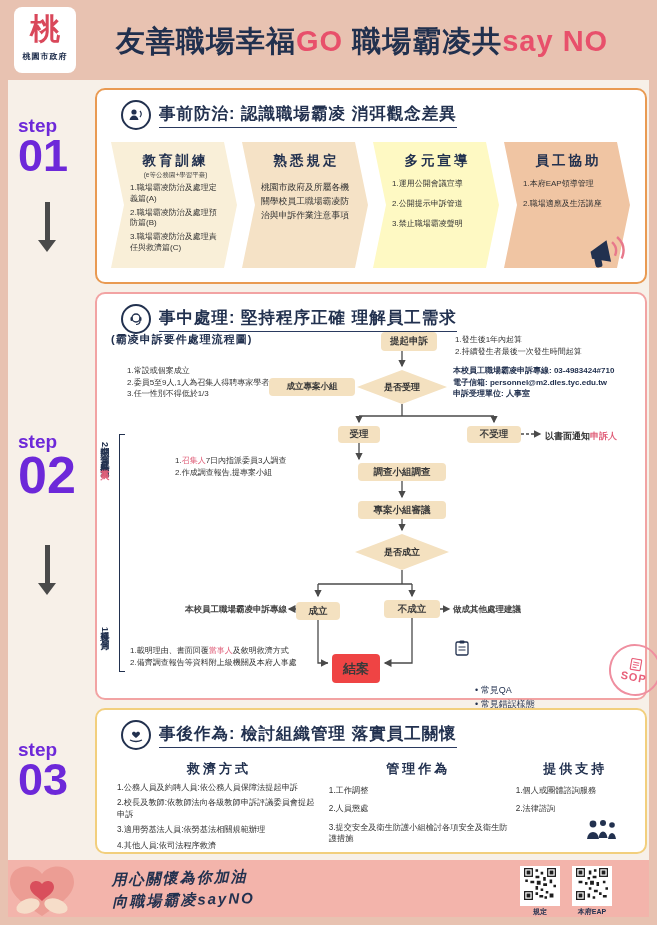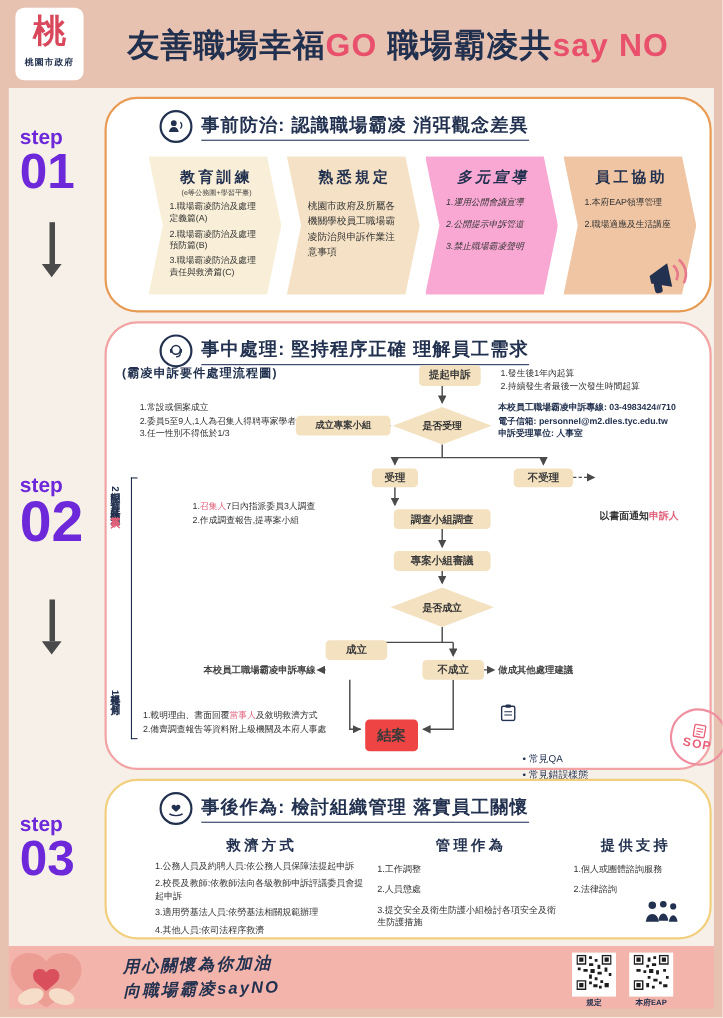--- a/index.html
+++ b/index.html
@@ -18,35 +18,35 @@
   
   .step{position:absolute;left:18px;color:#6d28d9;}
   .step .s-label{font-size:19px;font-weight:bold;line-height:1;}
   .step .s-num{font-size:45px;font-weight:bold;line-height:0.95;}
   #step2 .s-num{font-size:52px;}
   .arrow-down{position:absolute;left:36px;width:22px;}
   .arrow-down .bar{width:5px;height:38px;background:#4a4a4a;margin:0 auto;}
   .arrow-down .tip{width:0;height:0;border-left:9px solid transparent;border-right:9px solid transparent;border-top:12px solid #4a4a4a;margin:0 auto;}
 
   
-  .section{position:absolute;left:95px;width:552px;background:#fff;border-radius:30px;box-sizing:border-box;padding-left:24px;}
+  .section{position:absolute;left:95px;width:552px;background:#fff;border-radius:10px;box-sizing:border-box;}
   #section1{top:88px;height:196px;border:2.5px solid #e99a52;}
   #section2{top:292px;height:408px;border:2.5px solid #f2a3a3;}
   #section3{top:708px;height:146px;border:2.5px solid #f2cf7d;}
   .sec-head{display:flex;align-items:center;gap:8px;margin:10px 0 0 24px;}
   .sec-icon{width:26px;height:26px;min-width:26px;border:2px solid #22314f;border-radius:50%;display:flex;align-items:center;justify-content:center;}
   .sec-title{font-size:16.5px;font-weight:bold;color:#22314f;letter-spacing:1px;border-bottom:1.5px solid #2a3a5f;padding-bottom:2px;white-space:nowrap;}
 
   
   .cards{display:flex;gap:5px;margin:12px 12px 0 14px;}
   .card{width:126px;height:126px;box-sizing:border-box;padding:10px 16px 6px 19px;
         clip-path:polygon(0 0,calc(100% - 13px) 0,100% 50%,calc(100% - 13px) 100%,0 100%,13px 50%);}
   .card:nth-child(1){background:#f9efd8;}
   .card:nth-child(2){background:#f5e2c6;}
-  .card:nth-child(3){background:#f9a8d4;font-style:italic;}
+  .card:nth-child(3){background:#fef9c3;}
   .card:nth-child(4){background:#f0c5a3;}
   .card h4{margin:0;text-align:center;font-size:13.5px;letter-spacing:3px;color:#22314f;}
   .card .sub{font-size:6.5px;text-align:center;color:#444;margin:1px 0 2px;}
   .card .item{font-size:8px;color:#333;line-height:1.35;margin-top:3px;}
   .card .item2{font-size:8.8px;line-height:1.6;margin-top:10px;}
   .card:nth-child(3) .item,.card:nth-child(4) .item{margin-top:9px;}
   .megaphone{position:absolute;right:12px;bottom:6px;}
 
   
   .flabel{position:absolute;left:14px;top:38px;font-size:11px;font-weight:bold;color:#22314f;letter-spacing:1px;}
@@ -55,32 +55,32 @@
   .fdiamond{position:absolute;background:#f4e1c0;clip-path:polygon(50% 0,100% 50%,50% 100%,0 50%);
         display:flex;align-items:center;justify-content:center;font-size:9px;font-weight:bold;color:#333;}
   #n-file{left:284px;top:38px;width:56px;height:19px;}
   #n-screen{left:260px;top:76px;width:90px;height:34px;}
   #n-panel{left:172px;top:84px;width:86px;height:18px;font-size:8.5px;}
   #n-accept{left:241px;top:132px;width:42px;height:17px;}
   #n-reject{left:370px;top:132px;width:54px;height:17px;}
   #n-invest{left:261px;top:169px;width:88px;height:18px;}
   #n-review{left:261px;top:207px;width:88px;height:18px;}
   #n-estab{left:258px;top:240px;width:94px;height:36px;}
-  #n-yes{left:199px;top:288px;width:56px;height:18px;}
+  #n-yes{left:199px;top:308px;width:44px;height:18px;}
   #n-no{left:287px;top:306px;width:56px;height:18px;}
   #n-close{left:235px;top:360px;width:48px;height:29px;background:#ef4444;font-size:13px;}
   .note{position:absolute;font-size:8px;color:#333;line-height:1.45;}
   #time-note{left:358px;top:40px;width:195px;}
   #contact{left:356px;top:71px;width:196px;color:#22314f;font-weight:bold;}
   #panel-note{left:30px;top:71px;width:148px;}
   #invest-note{left:78px;top:161px;width:175px;}
   #close-note{left:33px;top:351px;width:190px;}
   #sanction-label{position:absolute;right:358px;top:310px;font-size:8.5px;font-weight:bold;color:#444;white-space:nowrap;}
   #other-label{position:absolute;left:356px;top:310px;font-size:8.5px;font-weight:bold;color:#444;white-space:nowrap;}
-  #reject-result{position:absolute;left:448px;top:136px;font-size:9px;font-weight:bold;color:#333;white-space:nowrap;margin-top:33px;}
+  #reject-result{position:absolute;left:448px;top:136px;font-size:9px;font-weight:bold;color:#333;white-space:nowrap;}
   .hl{color:#e0607a;}
   .vtext{position:absolute;writing-mode:vertical-rl;font-size:9px;font-weight:bold;color:#22314f;letter-spacing:1px;}
   #vtext1{left:1px;top:146px;height:180px;}
   #vtext2{left:1px;top:330px;height:70px;}
   #bracket{position:absolute;left:22px;top:140px;height:236px;width:5px;
            border-left:1.5px solid #22314f;border-top:1.5px solid #22314f;border-bottom:1.5px solid #22314f;}
   #resources{position:absolute;left:358px;top:346px;width:205px;display:flex;gap:6px;}
   .res-list{font-size:9px;color:#22314f;line-height:1.6;margin-top:43px;}
   .res-item::before{content:"• ";}
   #sop-stamp{position:absolute;left:512px;top:350px;width:48px;height:48px;border:2.5px solid #ef8fa0;border-radius:50%;

